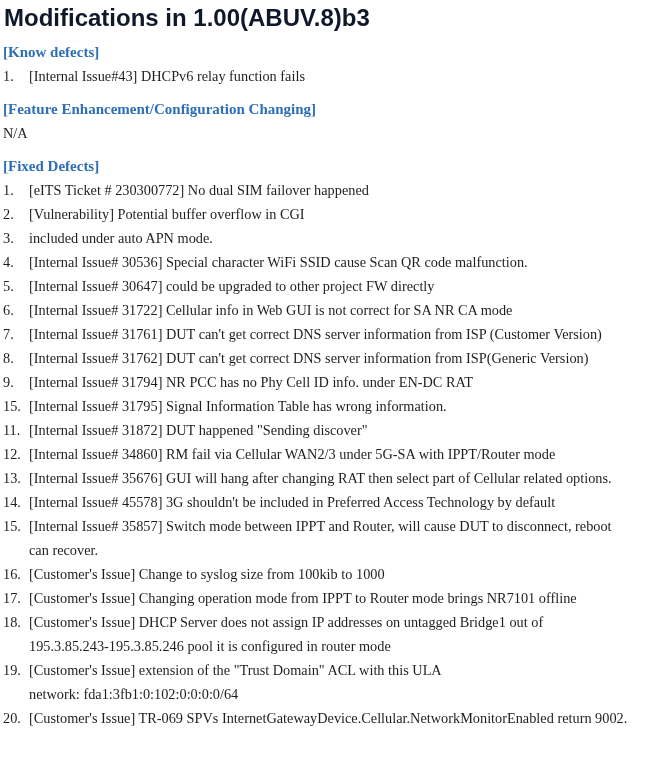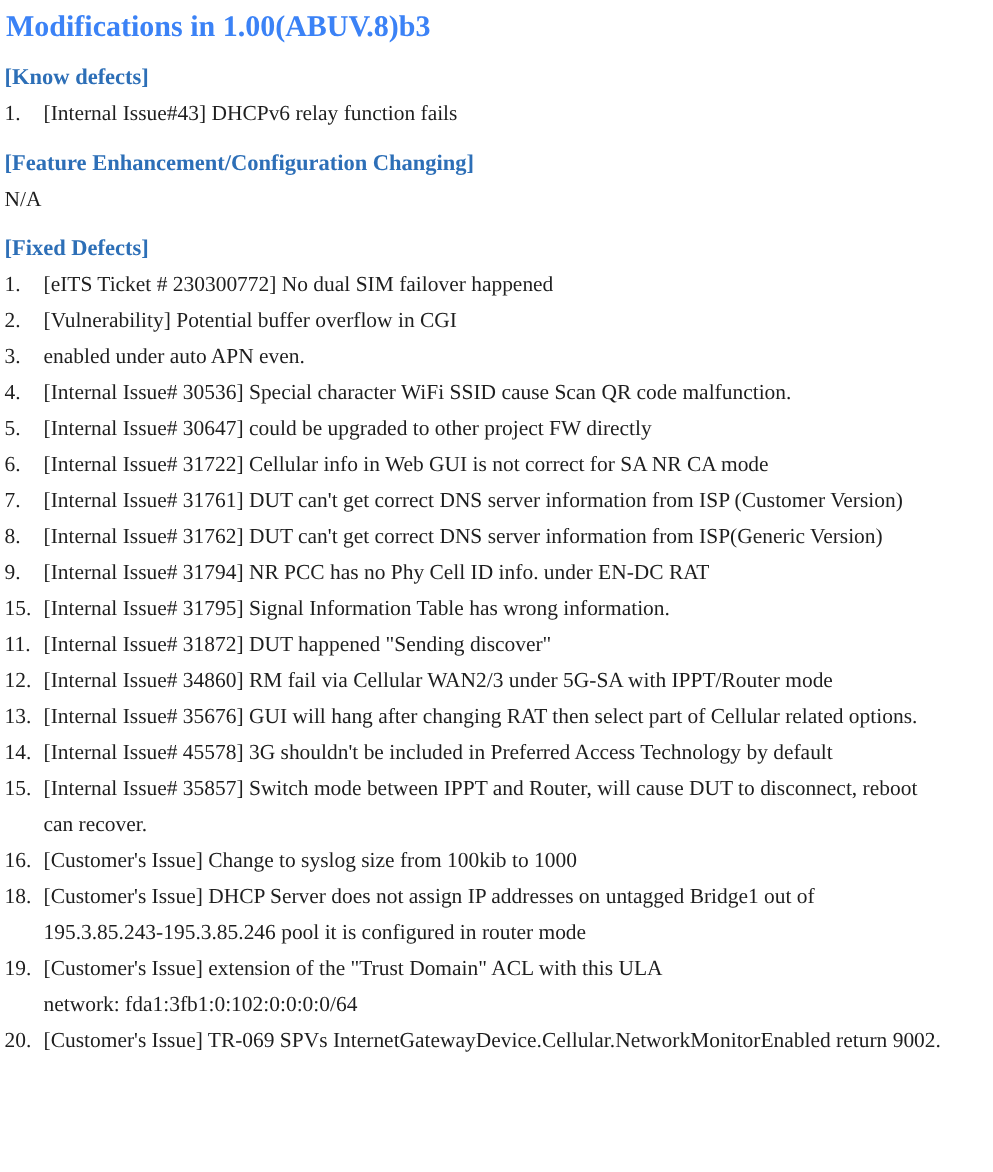--- a/index.html
+++ b/index.html
@@ -13,24 +13,24 @@
     overflow: hidden;
     font-family: "Liberation Serif", serif;
     color: #1e1e1e;
   }
   .doc {
     padding: 5px 2px 0 3px;
     box-sizing: border-box;
     width: 662px;
   }
   .page-title {
-    font-family: Liberation Serif, serif;
-    font-size: 20px;
+    font-family: Liberation Sans, sans-serif;
+    font-size: 24px;
     font-weight: 700;
-    color: #3b82f6;
+    color: #0f172a;
     margin: 0 0 0 1px;
     line-height: 26px;
     white-space: nowrap;
   }
   .section-heading {
     color: var(--heading-blue, #2D6FB7);
     font-weight: 700;
     font-size: 15px;
     line-height: 24px;
     margin-top: 9px;
@@ -89,21 +89,21 @@
       </div>
       <div class="item">
         <span class="num">2.</span>
         <div class="item-text">
           <div class="line">[Vulnerability] Potential buffer overflow in CGI</div>
         </div>
       </div>
       <div class="item">
         <span class="num">3.</span>
         <div class="item-text">
-          <div class="line">enabled under auto APN even.</div>
+          <div class="line">included under auto APN mode.</div>
         </div>
       </div>
       <div class="item">
         <span class="num">4.</span>
         <div class="item-text">
           <div class="line">[Internal Issue# 30536] Special character WiFi SSID cause Scan QR code malfunction.</div>
         </div>
       </div>
       <div class="item">
         <span class="num">5.</span>
@@ -169,20 +169,26 @@
         <span class="num">15.</span>
         <div class="item-text">
           <div class="line">[Internal Issue# 35857] Switch mode between IPPT and Router, will cause DUT to disconnect, reboot</div>
           <div class="line">can recover.</div>
         </div>
       </div>
       <div class="item">
         <span class="num">16.</span>
         <div class="item-text">
           <div class="line">[Customer's Issue] Change to syslog size from 100kib to 1000</div>
+        </div>
+      </div>
+      <div class="item">
+        <span class="num">17.</span>
+        <div class="item-text">
+          <div class="line">[Customer's Issue] Changing operation mode from IPPT to Router mode brings NR7101 offline</div>
         </div>
       </div>
       <div class="item">
         <span class="num">18.</span>
         <div class="item-text">
           <div class="line">[Customer's Issue] DHCP Server does not assign IP addresses on untagged Bridge1 out of</div>
           <div class="line">195.3.85.243-195.3.85.246 pool it is configured in router mode</div>
         </div>
       </div>
       <div class="item">

